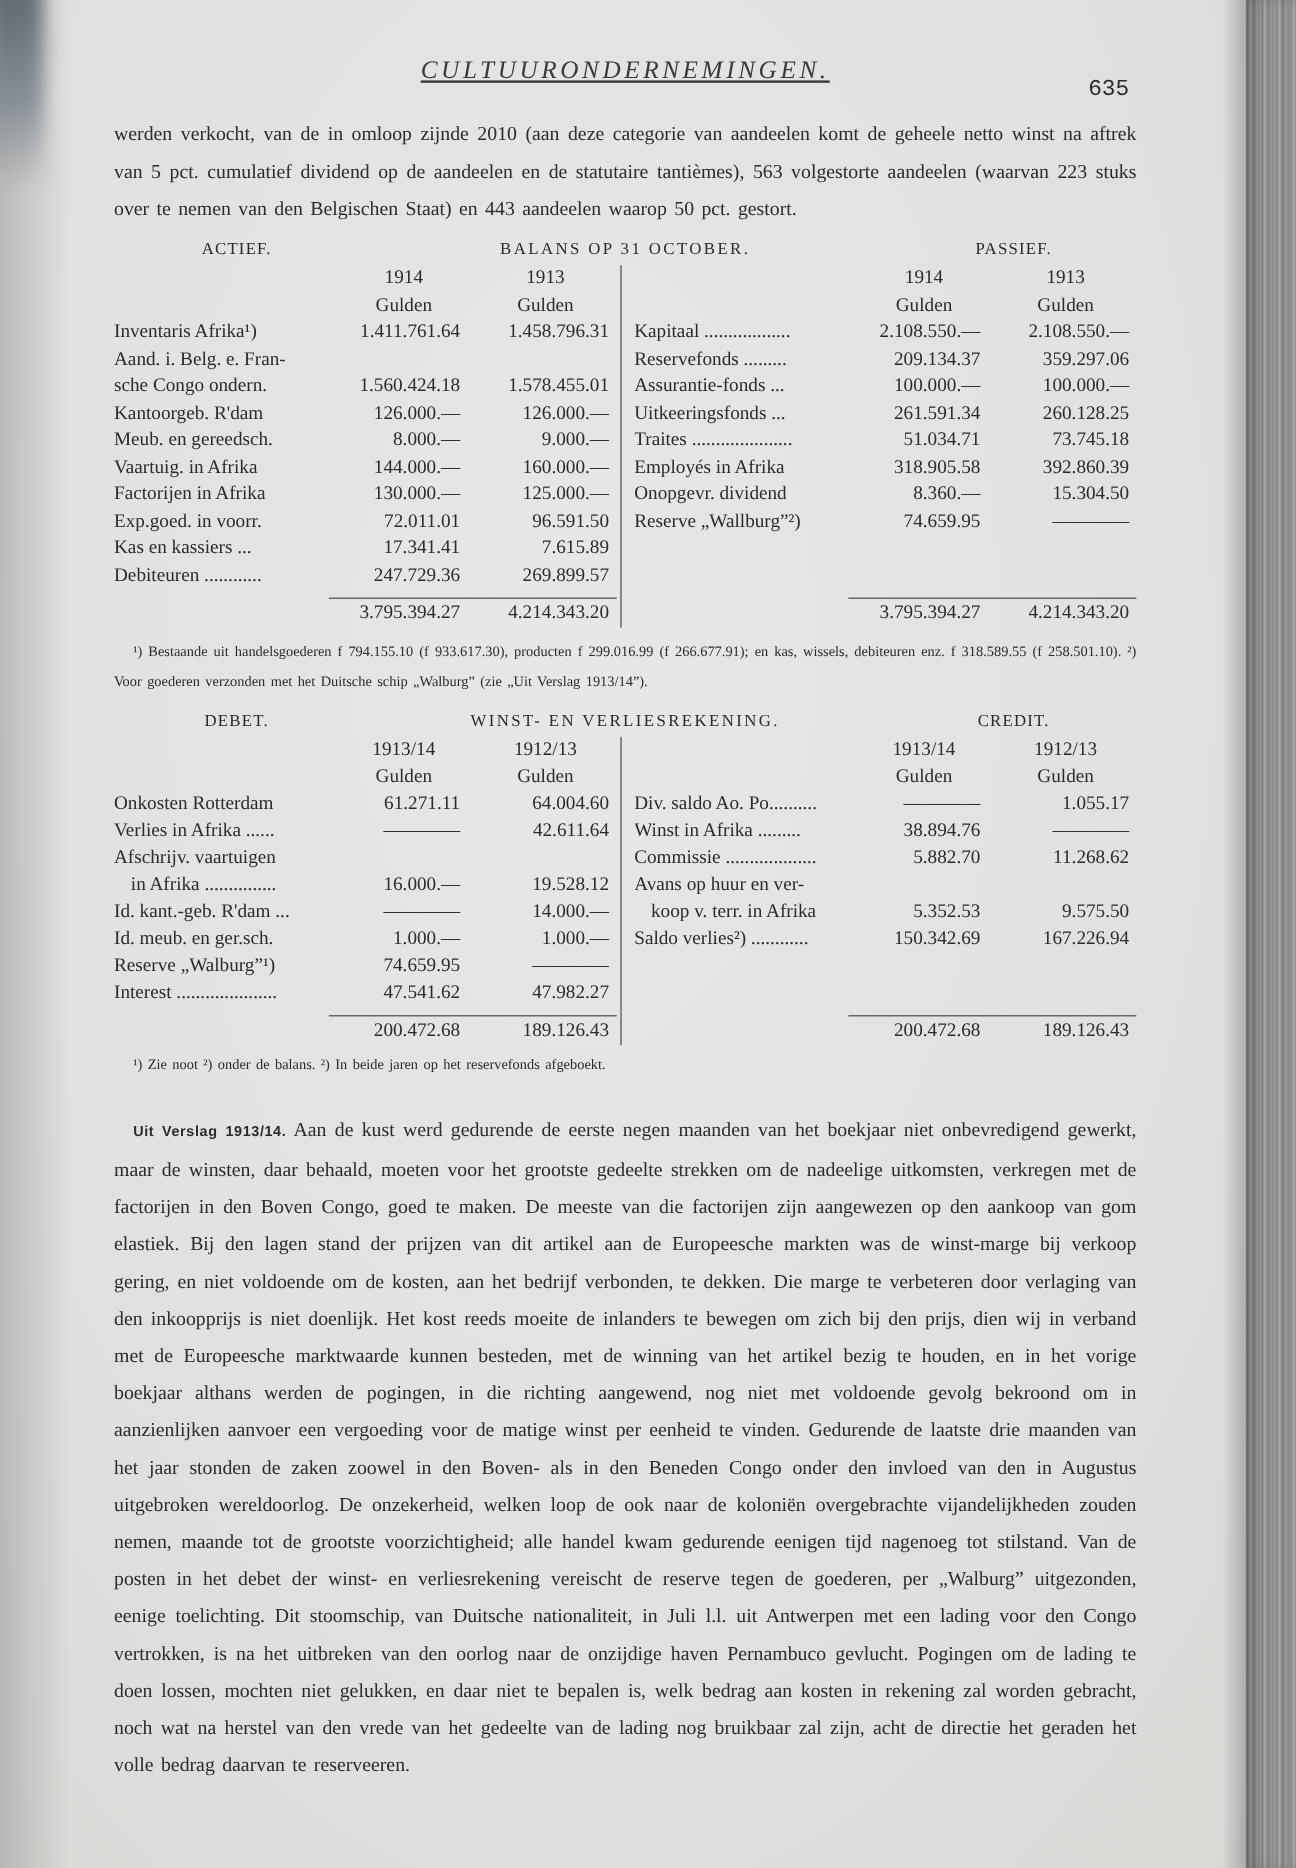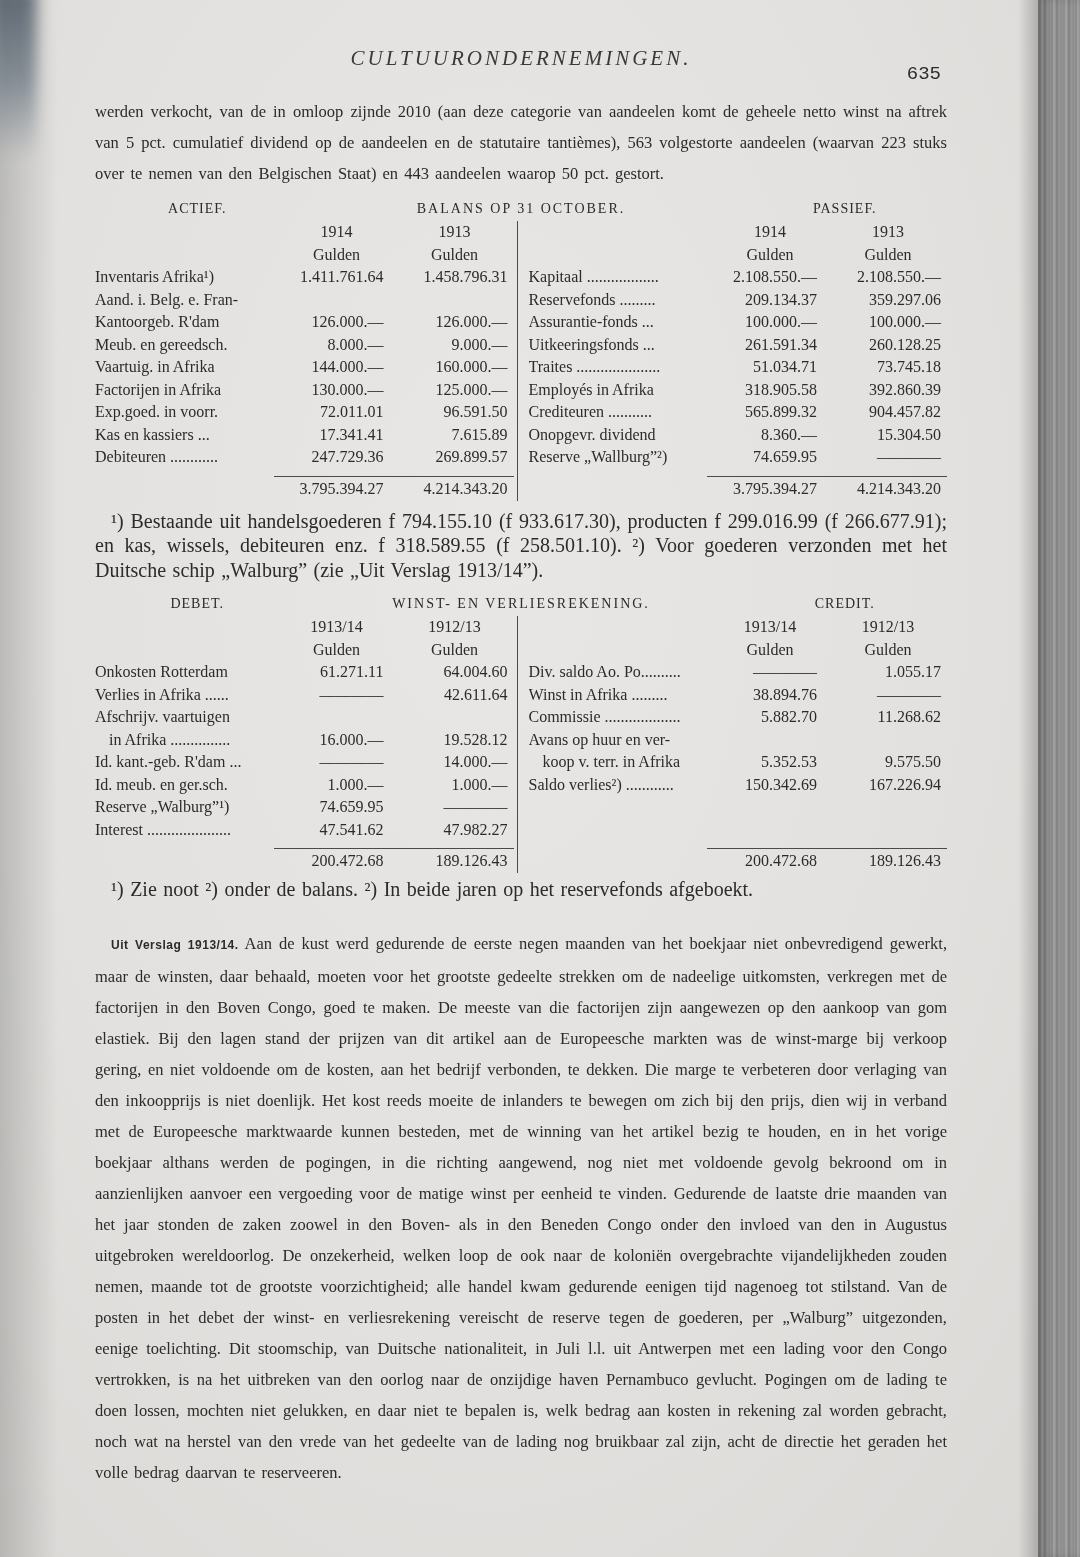--- a/index.html
+++ b/index.html
@@ -28,21 +28,21 @@
   }
   .left-shade {
     position:absolute; left:0; top:0; width:58px; height:100%;
     background: linear-gradient(90deg, rgba(140,140,138,.45), rgba(140,140,138,0));
   }
   .content { position:absolute; left:95px; top:46px; width:852px; }
 
   .page-header { position:relative; height:30px; margin-bottom:20px; }
   .title {
     position:absolute; left:0; right:0; text-align:center;
-    font-style:italic; font-size:21px; letter-spacing:3px; color:#3a3a3a;
+    font-style:italic; font-size:21px; letter-spacing:3px; color:#3a3a3a;text-decoration:underline;
   }
   .pagenum { position:absolute; right:6px; top:17px; font-size:19px;font-family:Liberation Mono, monospace; }
 
   .para {
     font-size:16.5px; line-height:31px; text-align:justify;
     word-spacing:2px;
   }
 
   .sheet-head { display:flex; margin-top:12px; font-size:14px; letter-spacing:1px; }
   .sh-side { width:24%; text-align:center; }
@@ -58,21 +58,21 @@
   .tlabel.ind { padding-left:14px; }
   .tval { width:118px; text-align:right; padding-right:6px; white-space:nowrap; }
   .thead .tval { text-align:center; padding-right:0; }
 
   .total-block { margin-top:auto; padding-top:4px; }
   .total-rule { display:flex; }
   .total-rule .rule { width:240px; border-top:1.5px solid #4a4a4a; height:0; margin-top:3px; }
   .total-row { display:flex; line-height:24px; }
 
   .footnote {
-    font-size:20px; line-height:24.5px; text-align:justify;
+    font-size:12px; line-height:24.5px; text-align:justify;
     word-spacing:1.5px; margin-top:8px; text-indent:16px;
   }
 
   .report { margin-top:26px; text-indent:16px; }
   .report .lead {
     font-family:"Liberation Sans", sans-serif; font-weight:bold;
     font-size:12px; letter-spacing:.5px;
   }
 </style>
 </head>
@@ -113,20 +113,25 @@
         </div>
         <div class="trow">
             <span class="tlabel">Inventaris Afrika¹)</span>
             <span class="tval">1.411.761.64</span>
             <span class="tval">1.458.796.31</span>
           </div>
         <div class="trow">
             <span class="tlabel">Aand. i. Belg. e. Fran-</span>
             <span class="tval"></span>
             <span class="tval"></span>
+          </div>
+        <div class="trow">
+            <span class="tlabel">sche Congo ondern.</span>
+            <span class="tval">1.560.424.18</span>
+            <span class="tval">1.578.455.01</span>
           </div>
         <div class="trow">
             <span class="tlabel">Kantoorgeb. R'dam</span>
             <span class="tval">126.000.—</span>
             <span class="tval">126.000.—</span>
           </div>
         <div class="trow">
             <span class="tlabel">Meub. en gereedsch.</span>
             <span class="tval">8.000.—</span>
             <span class="tval">9.000.—</span>
@@ -204,25 +209,20 @@
             <span class="tlabel">Traites .....................</span>
             <span class="tval">51.034.71</span>
             <span class="tval">73.745.18</span>
           </div>
         <div class="trow">
             <span class="tlabel">Employés in Afrika</span>
             <span class="tval">318.905.58</span>
             <span class="tval">392.860.39</span>
           </div>
         <div class="trow">
-            <span class="tlabel">Crediteuren ...........</span>
-            <span class="tval">565.899.32</span>
-            <span class="tval">904.457.82</span>
-          </div>
-        <div class="trow">
             <span class="tlabel">Onopgevr. dividend</span>
             <span class="tval">8.360.—</span>
             <span class="tval">15.304.50</span>
           </div>
         <div class="trow">
             <span class="tlabel">Reserve „Wallburg”²)</span>
             <span class="tval">74.659.95</span>
             <span class="tval">————</span>
           </div>
         <div class="total-block">

